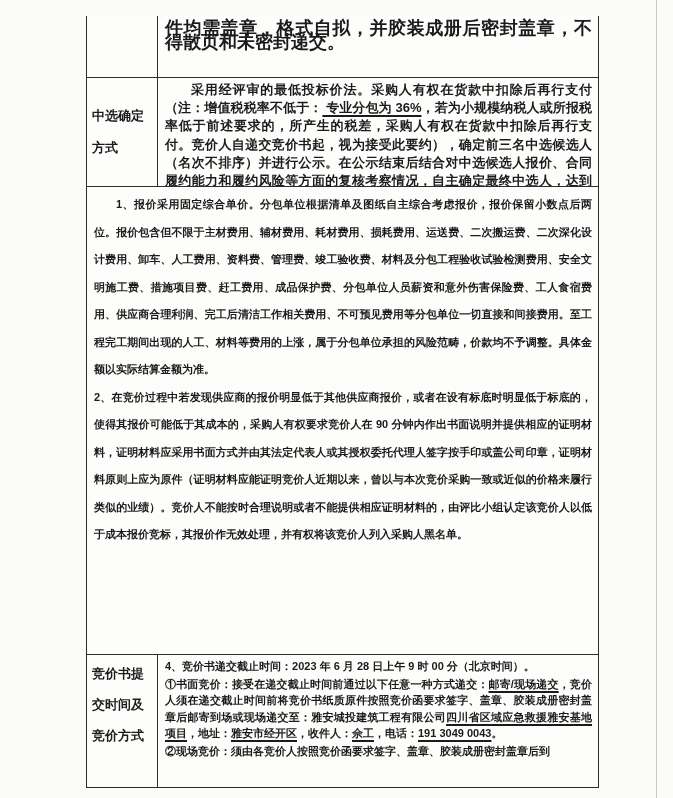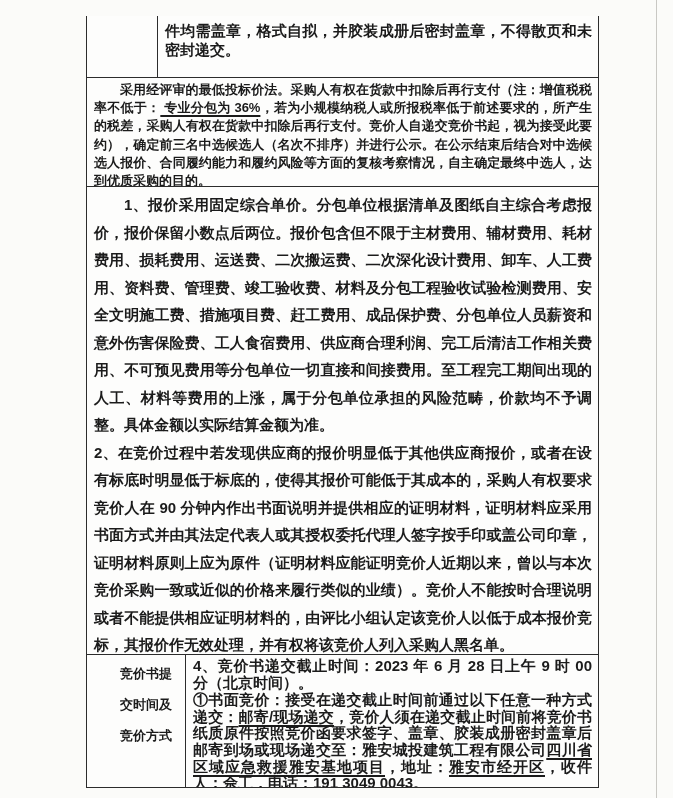--- a/index.html
+++ b/index.html
@@ -30,57 +30,60 @@
   .cell { box-sizing:border-box; overflow:hidden; }
   .cell.label {
     flex:0 0 71px; width:71px;
     border-right:1.5px solid #2c2c2c;
     font-size:13px;
     padding:2px 2px 2px 5px;
     letter-spacing:0;
   }
   .cell.content {
     flex:1 1 auto;
-    font-size:15px;
+    font-size:11px;
     padding:2px 6px 2px 7px;
     text-align:justify;
   }
   p { margin:0; }
   .indent { text-indent:2em; }
   .u {
     text-decoration:underline;
     text-underline-offset:3px;
     text-decoration-thickness:1.5px;
   }
   
   .row-continuation      { height:61px; }
   .row-selection-method  { height:109px; }
   .row-quotation-notes   { height:468px; }
   .row-submission        { height:133px; }
   
-  .row-continuation .cell.content { line-height:19px; padding-top:5px; font-size:15px; }
+  .row-continuation .cell.content { line-height:14px; padding-top:5px; font-size:18px; }
   .row-selection-method .cell.content { line-height:18.2px; padding-top:3px; font-size:13px; }
   .row-selection-method .cell.label { display:flex; align-items:center; line-height:32px; }
   .row-quotation-notes .cell.content { line-height:27.5px; padding-top:4px; }
   .row-quotation-notes .cell.label { padding-top:10px; }
   .row-submission .cell.content { line-height:16.6px; padding-top:3px; }
   .row-submission .cell.content p + p { margin-top:1px; }
-  .row-submission .cell.label { line-height:31px; padding-top:3px;margin-left:28px; }
+  .row-submission .cell.label { line-height:31px; padding-top:3px; }
 </style>
 </head>
 <body>
 
 <div class="form-table" id="form-table">
     <div class="row row-continuation">
       <div class="cell label"><span></span></div>
       <div class="cell content">
         <p><span>件均需盖章，格式自拟，并胶装成册后密封盖章，不得散页和未密封递交。</span></p>
       </div>
     </div>
     <div class="row row-selection-method">
+      <div class="cell label">
+        <span>中选确定方式</span>
+      </div>
       <div class="cell content">
         <p class="indent"><span>采用经评审的最低投标价法。采购人有权在货款中扣除后再行支付（注：增值税税率不低于：</span><span class="u"> 专业分包为 36%</span><span>，若为小规模纳税人或所报税率低于前述要求的，所产生的税差，采购人有权在货款中扣除后再行支付。竞价人自递交竞价书起，视为接受此要约），确定前三名中选候选人（名次不排序）并进行公示。在公示结束后结合对中选候选人报价、合同履约能力和履约风险等方面的复核考察情况，自主确定最终中选人，达到优质采购的目的。</span></p>
       </div>
     </div>
     <div class="row row-quotation-notes">
       <div class="cell content">
         <p class="indent"><span>1、报价采用固定综合单价。分包单位根据清单及图纸自主综合考虑报价，报价保留小数点后两位。报价包含但不限于主材费用、辅材费用、耗材费用、损耗费用、运送费、二次搬运费、二次深化设计费用、卸车、人工费用、资料费、管理费、竣工验收费、材料及分包工程验收试验检测费用、安全文明施工费、措施项目费、赶工费用、成品保护费、分包单位人员薪资和意外伤害保险费、工人食宿费用、供应商合理利润、完工后清洁工作相关费用、不可预见费用等分包单位一切直接和间接费用。至工程完工期间出现的人工、材料等费用的上涨，属于分包单位承担的风险范畴，价款均不予调整。具体金额以实际结算金额为准。</span></p>
         <p><span>2、在竞价过程中若发现供应商的报价明显低于其他供应商报价，或者在设有标底时明显低于标底的，使得其报价可能低于其成本的，采购人有权要求竞价人在 90 分钟内作出书面说明并提供相应的证明材料，证明材料应采用书面方式并由其法定代表人或其授权委托代理人签字按手印或盖公司印章，证明材料原则上应为原件（证明材料应能证明竞价人近期以来，曾以与本次竞价采购一致或近似的价格来履行类似的业绩）。竞价人不能按时合理说明或者不能提供相应证明材料的，由评比小组认定该竞价人以低于成本报价竞标，其报价作无效处理，并有权将该竞价人列入采购人黑名单。</span></p>
       </div>
     </div>

